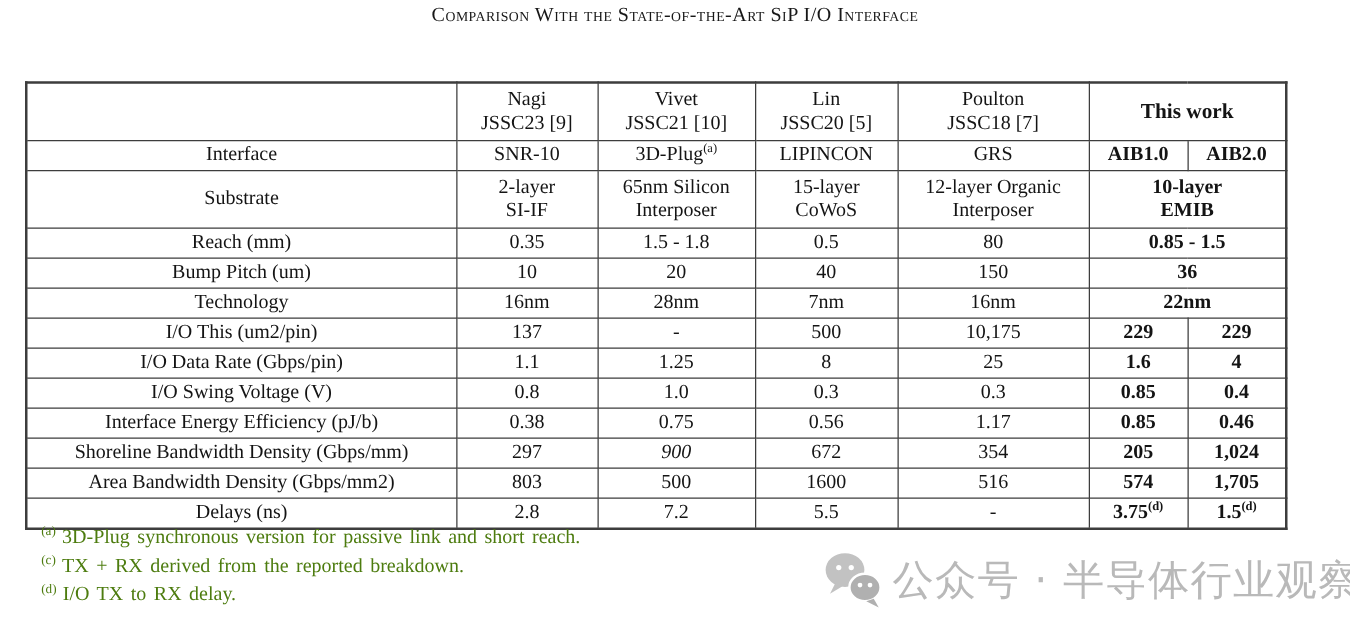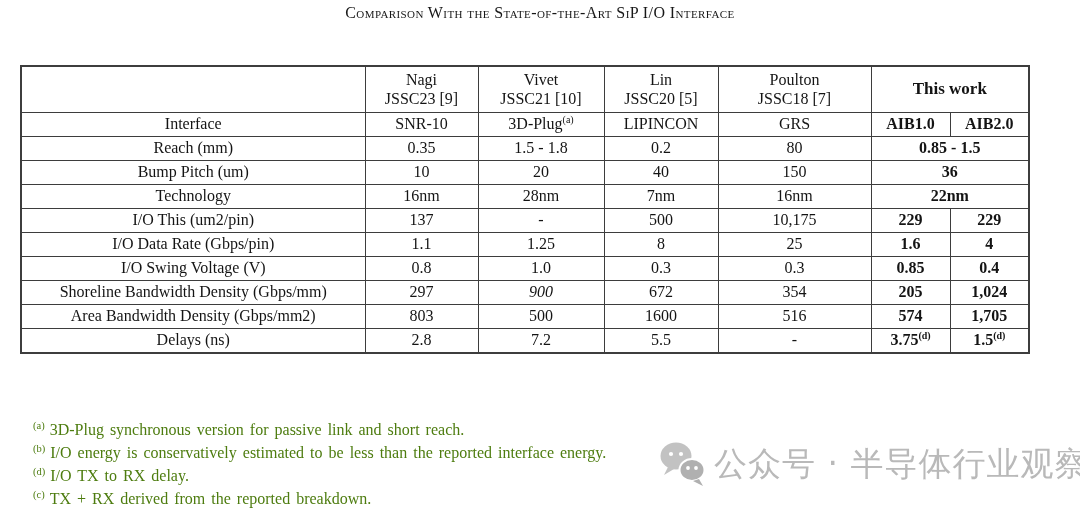--- a/index.html
+++ b/index.html
@@ -66,25 +66,33 @@
       </tr>
       <tr>
         <td>Interface</td>
         <td>SNR-10</td>
         <td>3D-Plug<sup>(a)</sup></td>
         <td>LIPINCON</td>
         <td>GRS</td>
         <td class="tw">AIB1.0</td>
         <td class="tw">AIB2.0</td>
       </tr>
+      <tr class="tall">
+        <td>Substrate</td>
+        <td>2-layer<br>SI-IF</td>
+        <td>65nm Silicon<br>Interposer</td>
+        <td>15-layer<br>CoWoS</td>
+        <td>12-layer Organic<br>Interposer</td>
+        <td colspan="2" class="tw">10-layer<br>EMIB</td>
+      </tr>
       <tr>
         <td>Reach (mm)</td>
         <td>0.35</td>
         <td>1.5 - 1.8</td>
-        <td>0.2</td>
+        <td>0.5</td>
         <td>80</td>
         <td colspan="2" class="tw">0.85 - 1.5</td>
       </tr>
       <tr>
         <td>Bump Pitch (um)</td>
         <td>10</td>
         <td>20</td>
         <td>40</td>
         <td>150</td>
         <td colspan="2" class="tw">36</td>
@@ -118,20 +126,29 @@
       <tr>
         <td>I/O Swing Voltage (V)</td>
         <td>0.8</td>
         <td>1.0</td>
         <td>0.3</td>
         <td>0.3</td>
         <td class="tw">0.85</td>
         <td class="tw">0.4</td>
       </tr>
       <tr>
+        <td>Interface Energy Efficiency (pJ/b)</td>
+        <td>0.38</td>
+        <td>0.75</td>
+        <td>0.56</td>
+        <td>1.17</td>
+        <td class="tw">0.85</td>
+        <td class="tw">0.46</td>
+      </tr>
+      <tr>
         <td>Shoreline Bandwidth Density (Gbps/mm)</td>
         <td>297</td>
         <td><i>900</i></td>
         <td>672</td>
         <td>354</td>
         <td class="tw">205</td>
         <td class="tw">1,024</td>
       </tr>
       <tr>
         <td>Area Bandwidth Density (Gbps/mm2)</td>
@@ -149,23 +166,22 @@
         <td>5.5</td>
         <td>-</td>
         <td class="tw">3.75<sup>(d)</sup></td>
         <td class="tw">1.5<sup>(d)</sup></td>
       </tr>
     </tbody>
 </table>
 
 <div class="footnotes" id="footnotes">
     <div class="fn"><sup>(a)</sup><span>3D-Plug synchronous version for passive link and short reach.</span></div>
-    <div class="fn"><sup>(b)</sup><span>I/O energy is conservatively estimated to be less than the reported interface energy.</span></div>
+    <div class="fn"><sup>(c)</sup><span>TX + RX derived from the reported breakdown.</span></div>
     <div class="fn"><sup>(d)</sup><span>I/O TX to RX delay.</span></div>
-    <div class="fn"><sup>(c)</sup><span>TX + RX derived from the reported breakdown.</span></div>
   </div>
 
 <div class="watermark">
   <svg viewBox="0 0 50 48" xmlns="http://www.w3.org/2000/svg">
     <ellipse cx="18" cy="16" rx="15.5" ry="13.5" fill="#c2c2c2"></ellipse>
     <path d="M10 27 L6 35 L16 29 Z" fill="#c2c2c2"></path>
     <circle cx="13" cy="14" r="2.1" fill="#ffffff"></circle>
     <circle cx="23" cy="14" r="2.1" fill="#ffffff"></circle>
     <ellipse cx="34" cy="30" rx="12.5" ry="11" fill="#b0b0b0" stroke="#ffffff" stroke-width="2"></ellipse>
     <path d="M41 39 L45 46 L35 41 Z" fill="#b0b0b0"></path>

